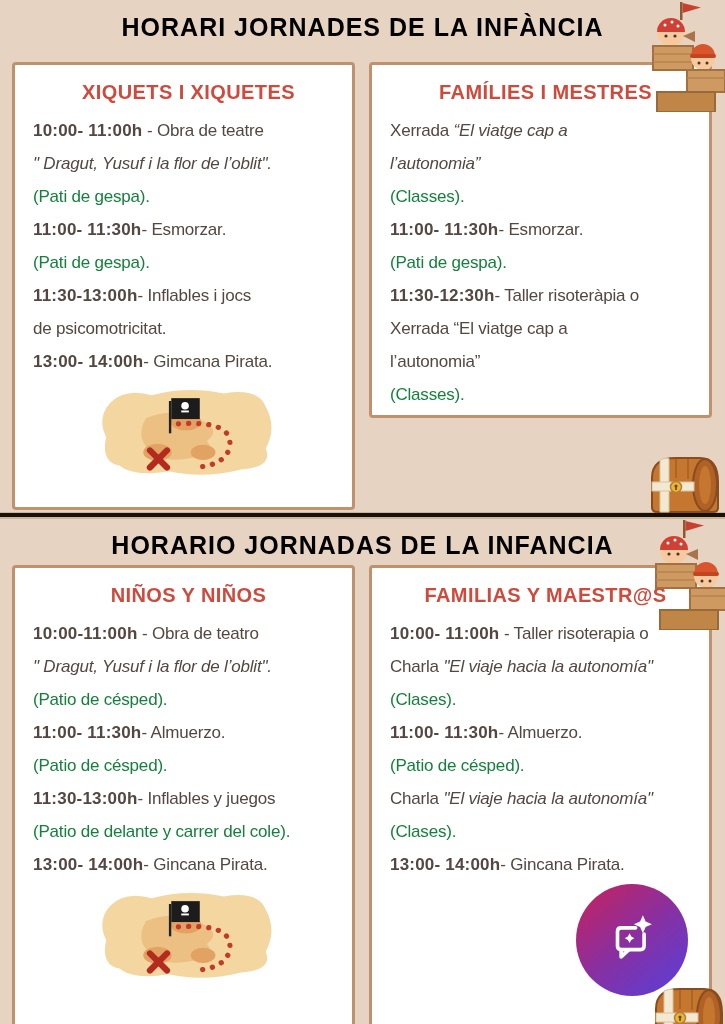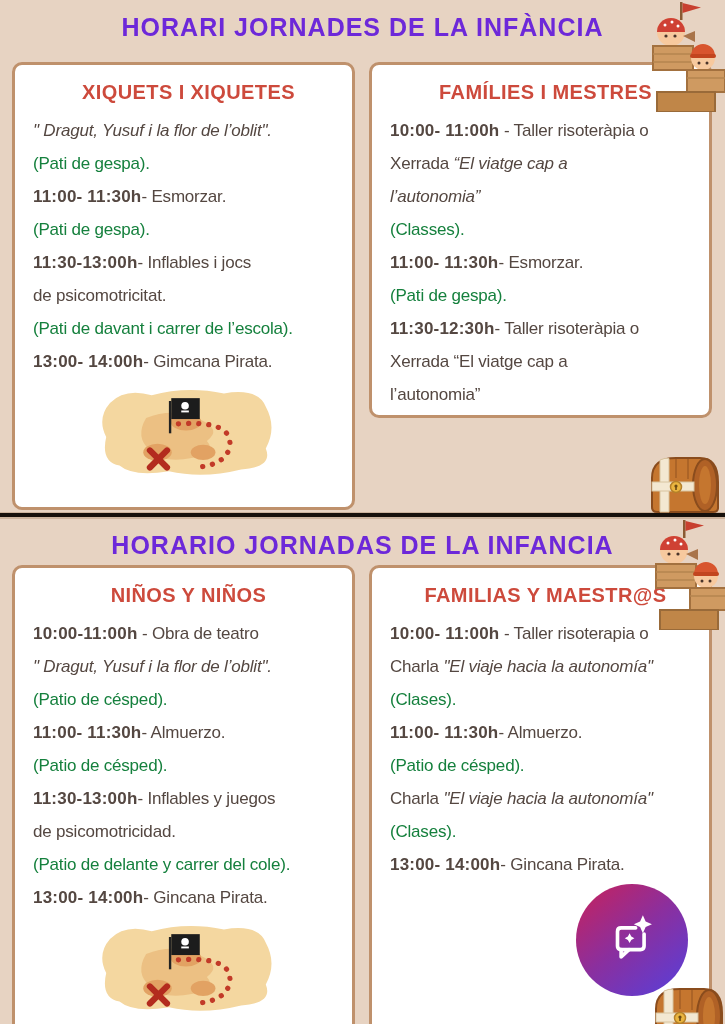--- a/index.html
+++ b/index.html
@@ -5,30 +5,30 @@
   * { margin:0; padding:0; box-sizing:border-box; }
   html,body { width:725px; height:1024px; }
   body {
     position:relative; overflow:hidden;
     background:#e7d3c2;
     font-family:"Liberation Sans", sans-serif;
     color:#544741;
   }
   .section-title {
     position:absolute; left:0; width:100%;
-    text-align:center; color:#6d28d9;
+    text-align:center; color:#000000;
     font-size:25px; font-weight:bold; letter-spacing:1px;
   }
   #title1 { top:13px; }
   #title2 { top:531px; }
   .card {
     position:absolute; width:343px;
     background:#ffffff;
     border:3px solid #bf916c;
-    border-radius:10px;
+    border-radius:4px;
     padding:10px 8px 0 18px;
     overflow:hidden;
     z-index:1;
   }
   #card-tl { left:12px;  top:62px;  height:448px; }
   #card-tr { left:369px; top:62px;  height:356px; }
   #card-bl { left:12px;  top:565px; height:470px; }
   #card-br { left:369px; top:565px; height:470px; }
   .card-heading {
     text-align:center; color:#cd4a3c;
@@ -92,27 +92,27 @@
     <circle cx="56" cy="63" r="1.5" fill="#4a342a"></circle>
       <circle cx="64" cy="63" r="1.5" fill="#4a342a"></circle>
     <rect x="44" y="70" width="38" height="22" fill="#cf9a61" stroke="#a3713f" stroke-width="2"></rect>
     <line x1="44" y1="78" x2="82" y2="78" stroke="#b5854f" stroke-width="1.5"></line>
     <rect x="14" y="92" width="58" height="20" fill="#c08648" stroke="#996a39" stroke-width="2"></rect>
   </svg>
 
   <div class="card" id="card-tl">
     <div class="card-heading">XIQUETS I XIQUETES</div>
     <div class="lines">
+        <div class="line"><span class="seg-time">10:00- 11:00h</span><span class="seg-text"> - Obra de teatre</span></div>
         <div class="line"><span class="seg-italic">" Dragut, Yusuf i la flor de l’oblit".</span></div>
         <div class="line"><span class="seg-place">(Pati de gespa).</span></div>
         <div class="line"><span class="seg-time">11:00- 11:30h</span><span class="seg-text">- Esmorzar.</span></div>
         <div class="line"><span class="seg-place">(Pati de gespa).</span></div>
         <div class="line"><span class="seg-time">11:30-13:00h</span><span class="seg-text">- Inflables i jocs</span></div>
         <div class="line"><span class="seg-text">de psicomotricitat.</span></div>
-        <div class="line"><span class="seg-place">(Pati de davant i carrer de l’escola).</span></div>
         <div class="line"><span class="seg-time">13:00- 14:00h</span><span class="seg-text">- Gimcana Pirata.</span></div>
       </div>
     <div class="map-wrap">
       <svg viewBox="0 0 200 100">
         <path d="M20 22 Q36 6 64 14 Q100 4 140 12 Q176 6 184 26 Q196 48 184 70 Q192 90 158 92 Q118 102 82 94 Q44 100 30 88 Q10 84 16 58 Q6 38 20 22 Z" fill="#f4d7a0"></path>
         <path d="M58 38 Q88 26 116 40 Q138 50 122 62 Q134 76 106 80 Q76 86 62 72 Q46 58 58 38 Z" fill="#ecc083"></path>
         <ellipse cx="70" cy="74" rx="15" ry="9" fill="#e2a263"></ellipse>
         <ellipse cx="118" cy="74" rx="13" ry="8" fill="#e2a263"></ellipse>
         <ellipse cx="100" cy="42" rx="16" ry="9" fill="#e2a263"></ellipse>
         <rect x="82" y="20" width="2.5" height="34" fill="#222"></rect>
@@ -121,21 +121,20 @@
           <rect x="95" y="30" width="8" height="2" fill="#fff"></rect>
         <path d="M92 44 Q150 40 146 68 Q142 88 108 90" fill="none" stroke="#c23a28" stroke-width="5.5" stroke-linecap="round" stroke-dasharray="0.1 10.5"></path>
         <path d="M62 72 L80 90 M80 72 L62 90" stroke="#b32b1e" stroke-width="6.5" stroke-linecap="round"></path>
       </svg>
     </div>
   </div>
 
   <div class="card" id="card-tr">
     <div class="card-heading">FAMÍLIES I MESTRES</div>
     <div class="lines">
-        <div class="line"><span class="seg-time">10:00- 11:00h</span><span class="seg-text"> - Taller risoteràpia o</span></div>
         <div class="line"><span class="seg-text">Xerrada </span><span class="seg-italic">“El viatge cap a</span></div>
         <div class="line"><span class="seg-italic">l’autonomia”</span></div>
         <div class="line"><span class="seg-place">(Classes).</span></div>
         <div class="line"><span class="seg-time">11:00- 11:30h</span><span class="seg-text">- Esmorzar.</span></div>
         <div class="line"><span class="seg-place">(Pati de gespa).</span></div>
         <div class="line"><span class="seg-time">11:30-12:30h</span><span class="seg-text">- Taller risoteràpia o</span></div>
         <div class="line"><span class="seg-text">Xerrada “El viatge cap a</span></div>
         <div class="line"><span class="seg-text">l’autonomia”</span></div>
         <div class="line"><span class="seg-place">(Classes).</span></div>
         <div class="line"><span class="seg-time">13:00- 14:00h</span><span class="seg-text">- Gimcana Pirata.</span></div>
@@ -184,21 +183,20 @@
 
   <div class="card" id="card-bl">
     <div class="card-heading">NIÑOS Y NIÑOS</div>
     <div class="lines">
         <div class="line"><span class="seg-time">10:00-11:00h</span><span class="seg-text"> - Obra de teatro</span></div>
         <div class="line"><span class="seg-italic">" Dragut, Yusuf i la flor de l’oblit".</span></div>
         <div class="line"><span class="seg-place">(Patio de césped).</span></div>
         <div class="line"><span class="seg-time">11:00- 11:30h</span><span class="seg-text">- Almuerzo.</span></div>
         <div class="line"><span class="seg-place">(Patio de césped).</span></div>
         <div class="line"><span class="seg-time">11:30-13:00h</span><span class="seg-text">- Inflables y juegos</span></div>
-        <div class="line"><span class="seg-text">de psicomotricidad.</span></div>
         <div class="line"><span class="seg-place">(Patio de delante y carrer del cole).</span></div>
         <div class="line"><span class="seg-time">13:00- 14:00h</span><span class="seg-text">- Gincana Pirata.</span></div>
       </div>
     <div class="map-wrap">
       <svg viewBox="0 0 200 100">
         <path d="M20 22 Q36 6 64 14 Q100 4 140 12 Q176 6 184 26 Q196 48 184 70 Q192 90 158 92 Q118 102 82 94 Q44 100 30 88 Q10 84 16 58 Q6 38 20 22 Z" fill="#f4d7a0"></path>
         <path d="M58 38 Q88 26 116 40 Q138 50 122 62 Q134 76 106 80 Q76 86 62 72 Q46 58 58 38 Z" fill="#ecc083"></path>
         <ellipse cx="70" cy="74" rx="15" ry="9" fill="#e2a263"></ellipse>
         <ellipse cx="118" cy="74" rx="13" ry="8" fill="#e2a263"></ellipse>
         <ellipse cx="100" cy="42" rx="16" ry="9" fill="#e2a263"></ellipse>

